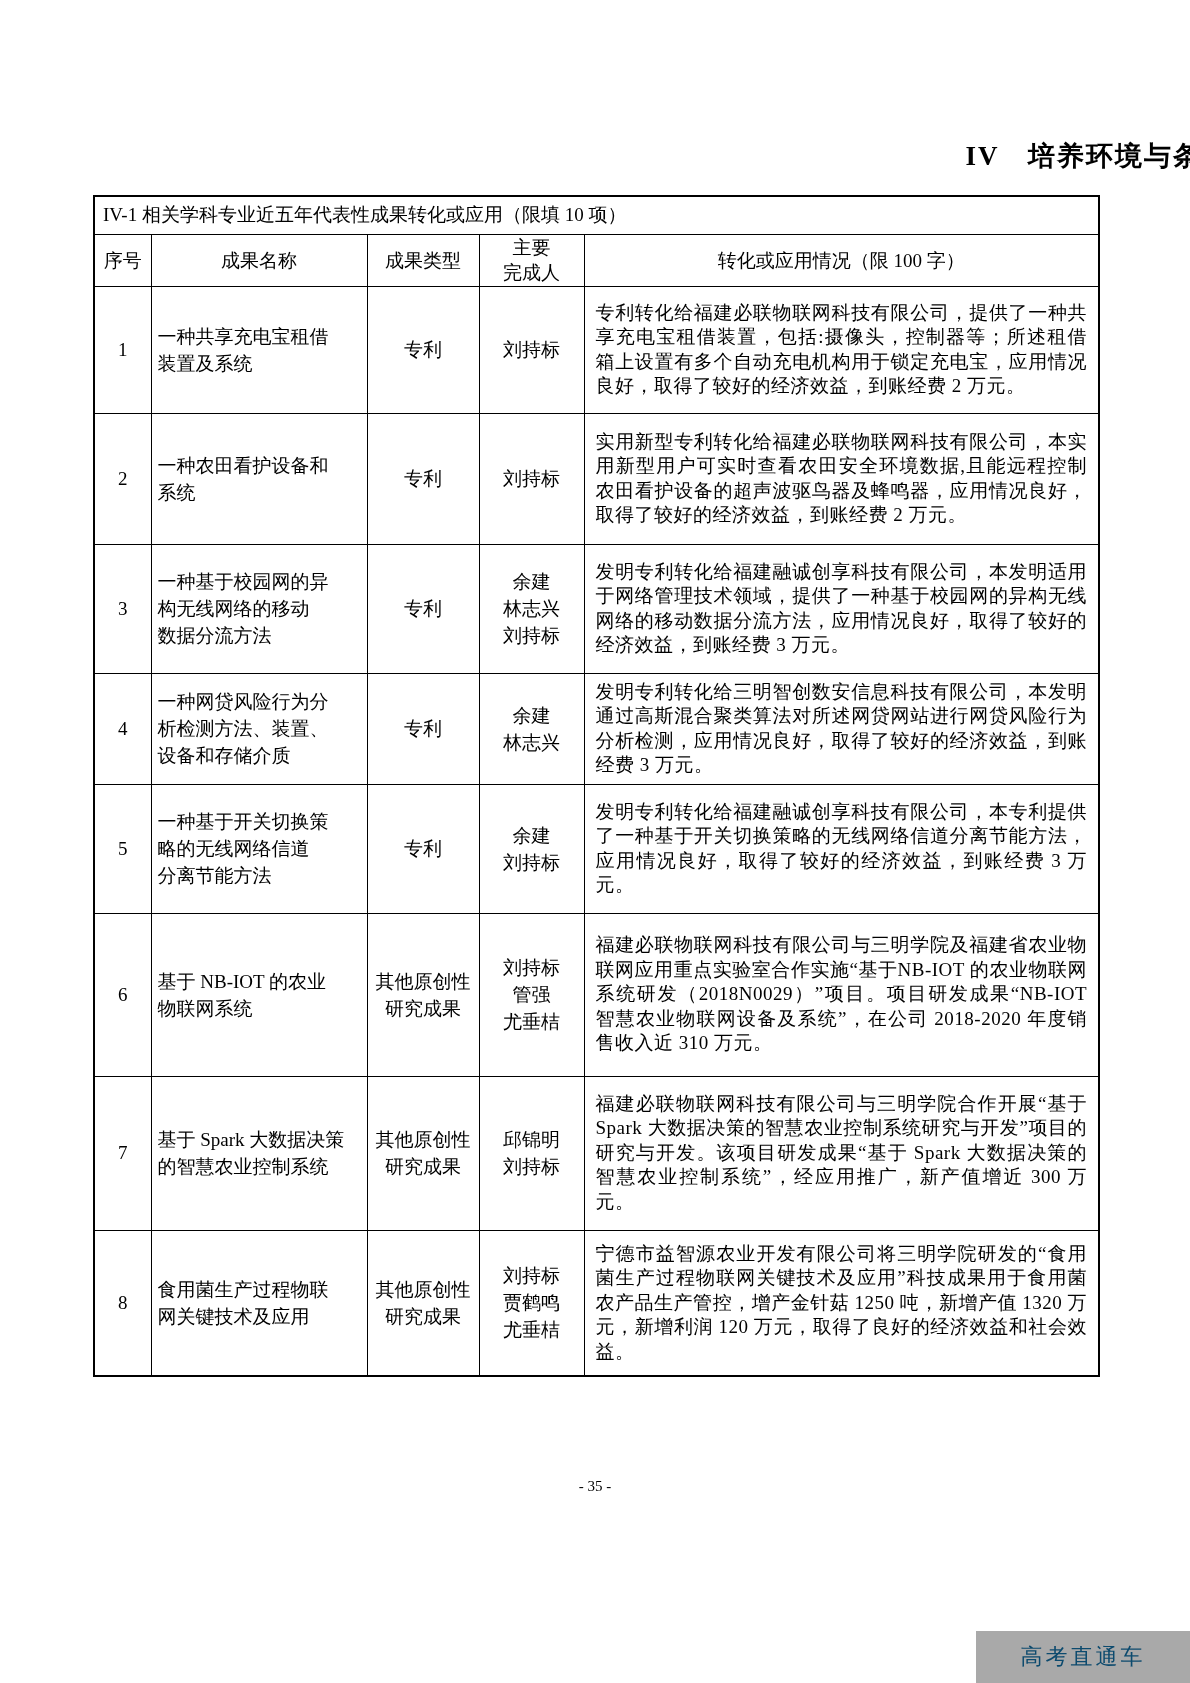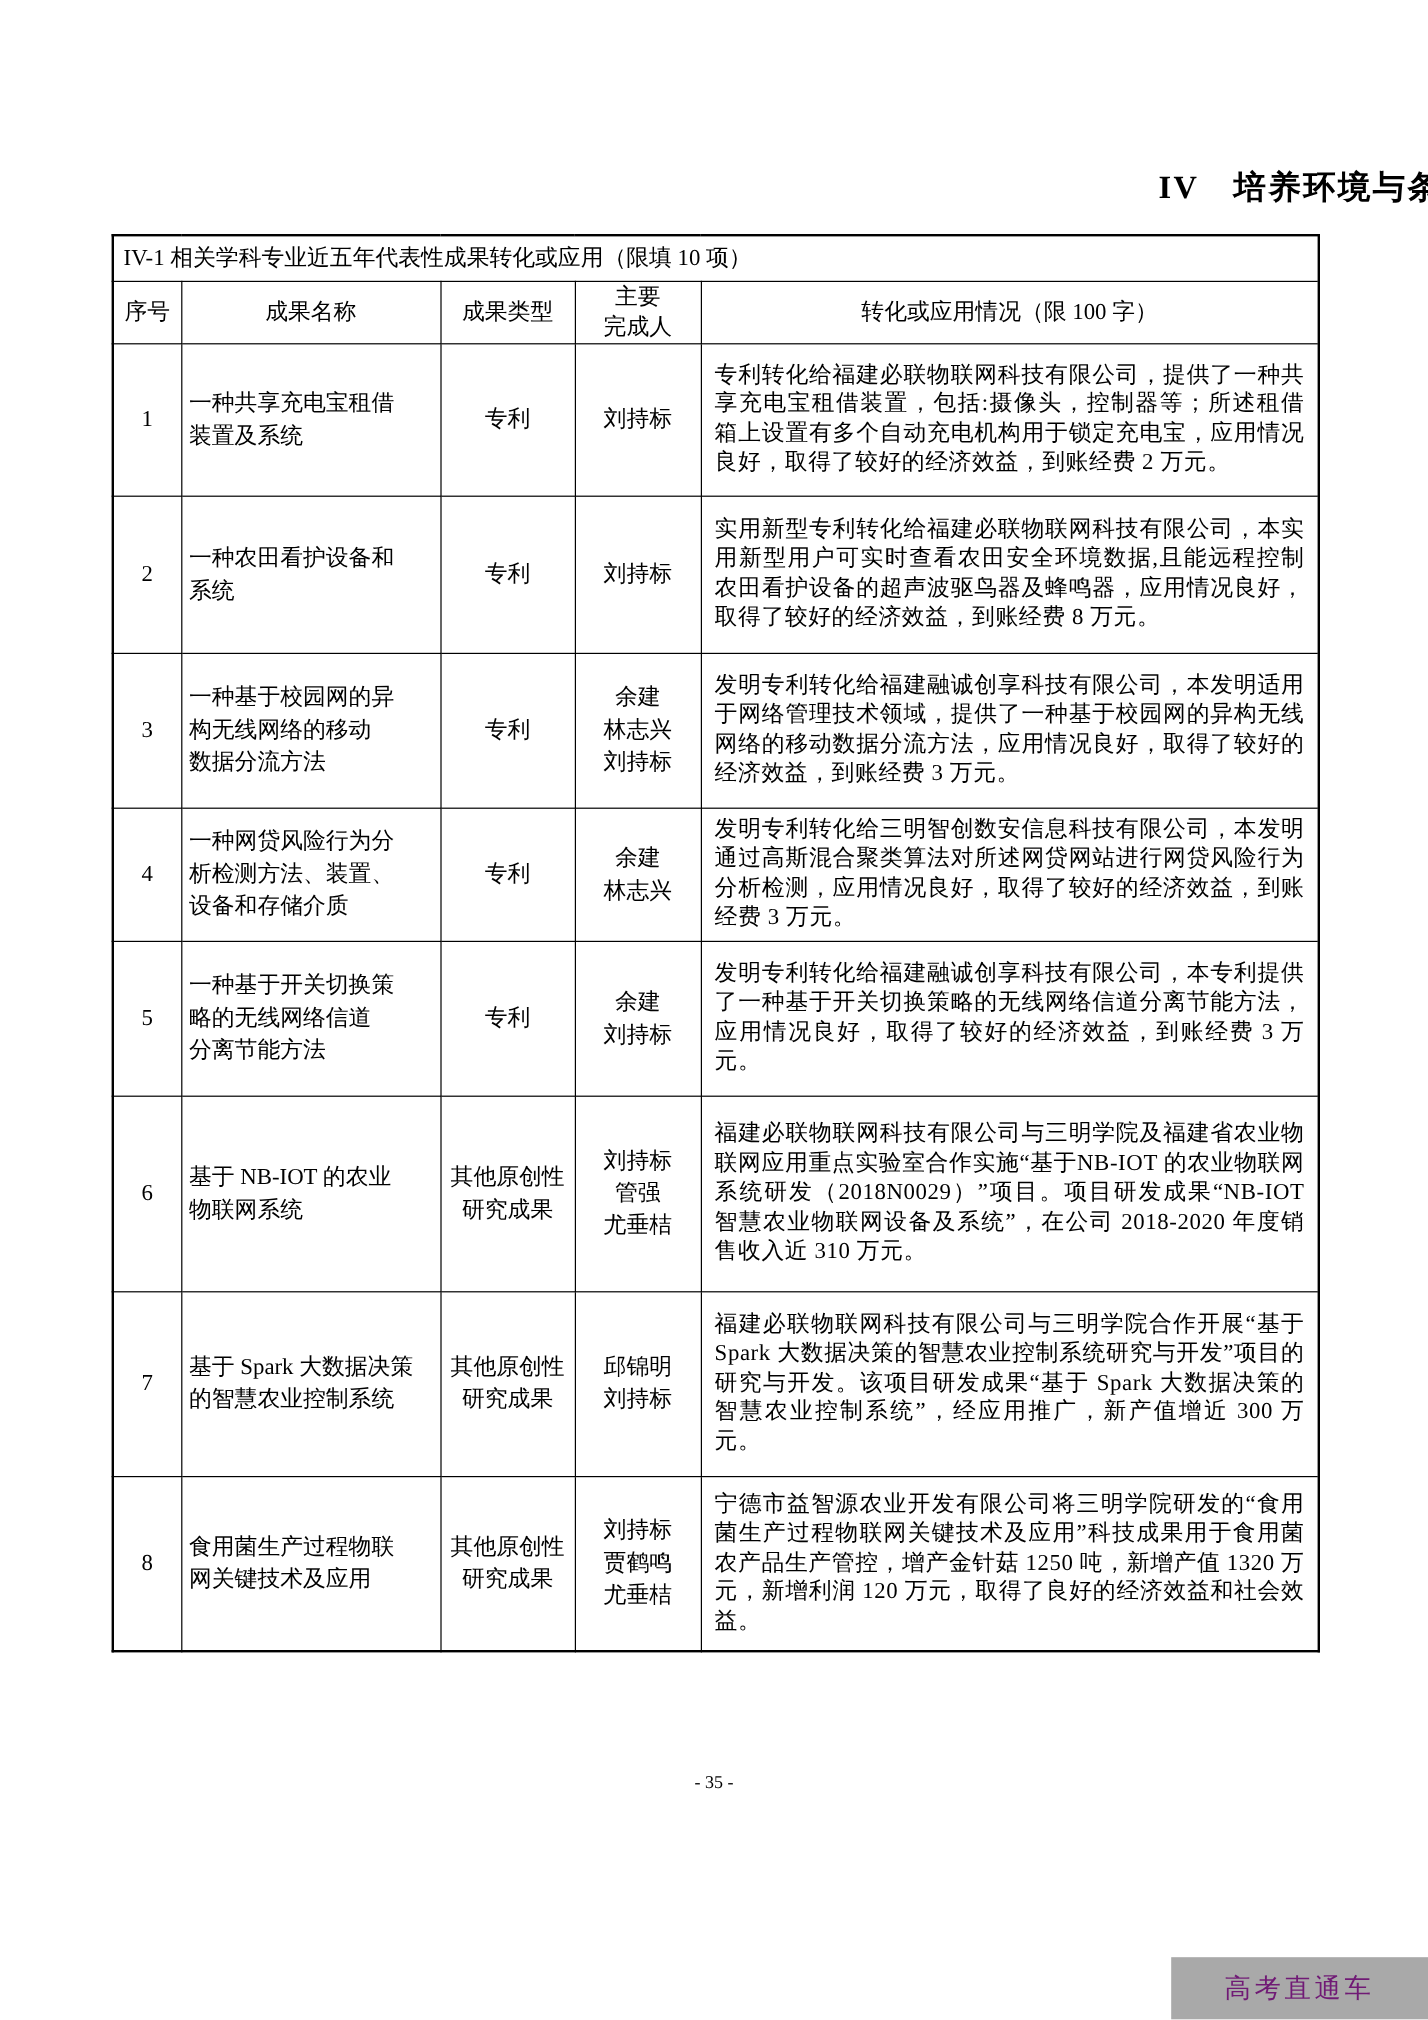--- a/index.html
+++ b/index.html
@@ -75,21 +75,21 @@
     top: 1478px; left: 0; width: 100%;
     text-align: center;
     font-size: 15px;
   }
 
   .watermark {
     position: absolute;
     right: 0; bottom: 0;
     width: 214px; height: 52px;
     background: #a9a9a9;
-    color: #701a75;
+    color: #0c4a6e;
     font-family: "Liberation Sans", "DejaVu Sans", sans-serif;
     font-size: 22px;
     letter-spacing: 3px;
     display: flex;
     align-items: center;
     justify-content: center;
     margin-left: 28px;
   }
 </style>
 </head>
@@ -130,21 +130,21 @@
       <td class="c-comp">刘持标</td>
       <td class="c-app">专利转化给福建必联物联网科技有限公司，提供了一种共享充电宝租借装置，包括:摄像头，控制器等；所述租借箱上设置有多个自动充电机构用于锁定充电宝，应用情况良好，取得了较好的经济效益，到账经费 2 万元。</td>
     </tr>
 
     <tr class="r2">
       <td class="c-no">2</td>
       <td class="c-name">一种农田看护设备和
 系统</td>
       <td class="c-type">专利</td>
       <td class="c-comp">刘持标</td>
-      <td class="c-app">实用新型专利转化给福建必联物联网科技有限公司，本实用新型用户可实时查看农田安全环境数据,且能远程控制农田看护设备的超声波驱鸟器及蜂鸣器，应用情况良好，取得了较好的经济效益，到账经费 8 万元。</td>
+      <td class="c-app">实用新型专利转化给福建必联物联网科技有限公司，本实用新型用户可实时查看农田安全环境数据,且能远程控制农田看护设备的超声波驱鸟器及蜂鸣器，应用情况良好，取得了较好的经济效益，到账经费 2 万元。</td>
     </tr>
 
     <tr class="r3">
       <td class="c-no">3</td>
       <td class="c-name">一种基于校园网的异
 构无线网络的移动
 数据分流方法</td>
       <td class="c-type">专利</td>
       <td class="c-comp">余建
 林志兴

